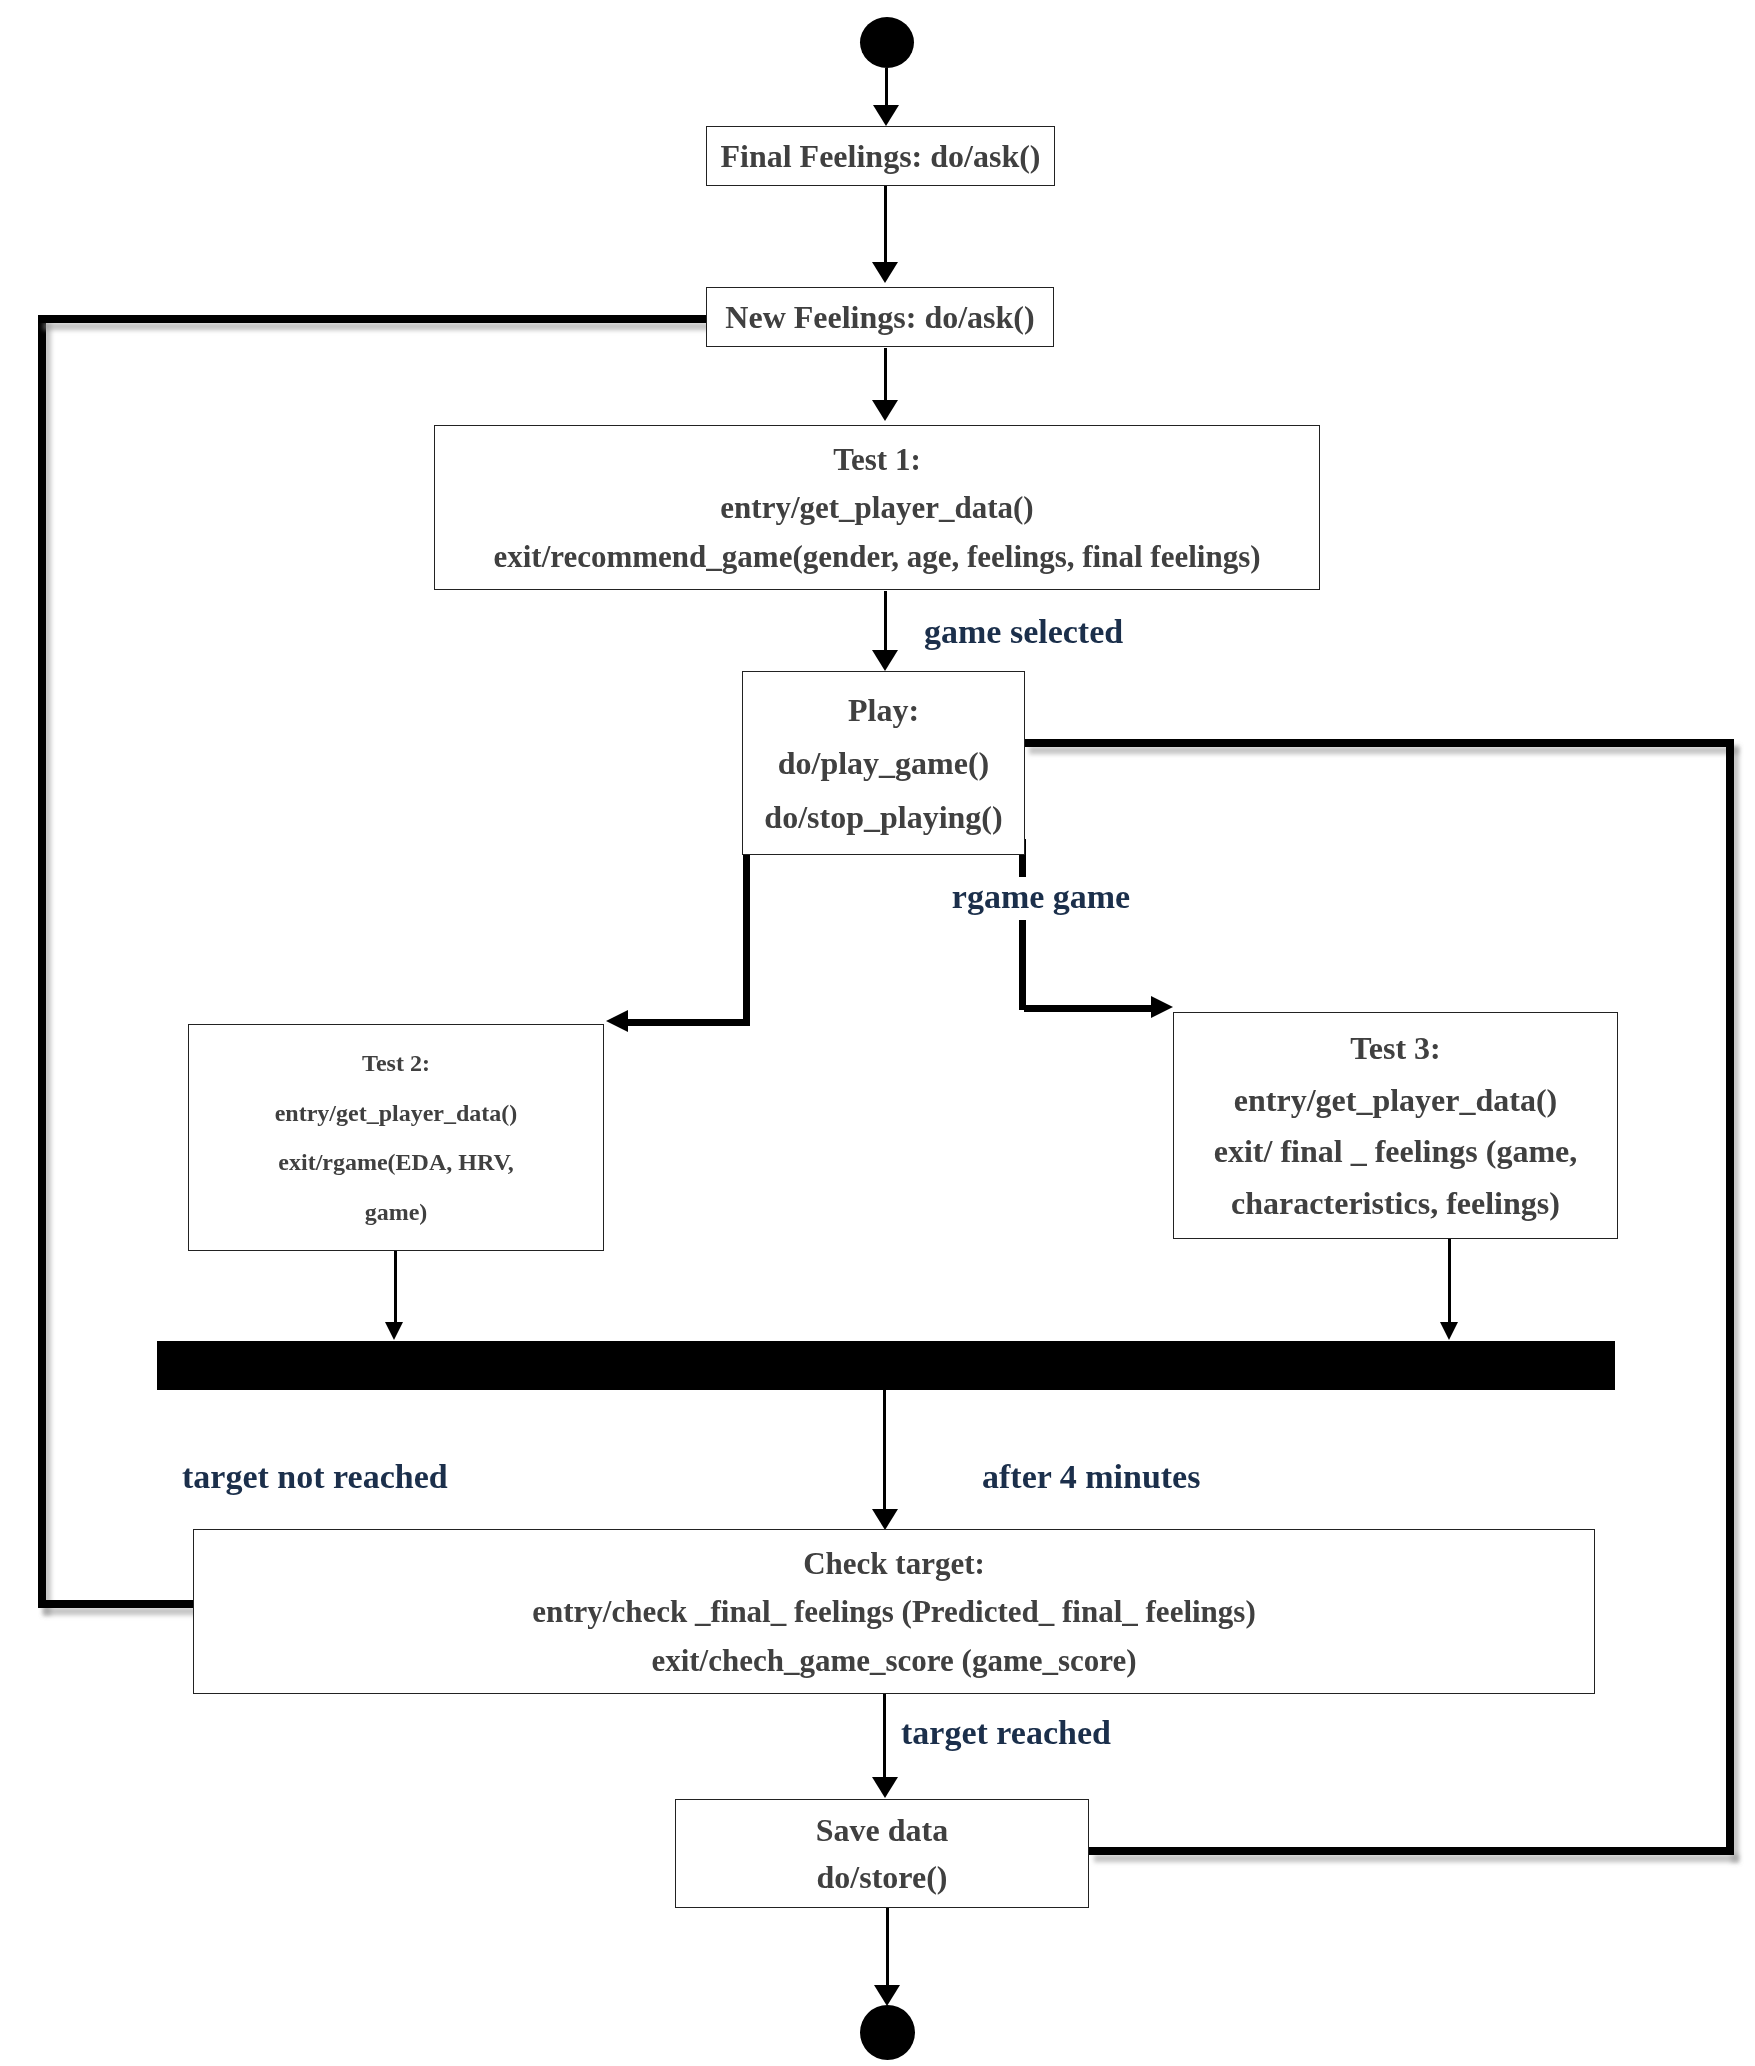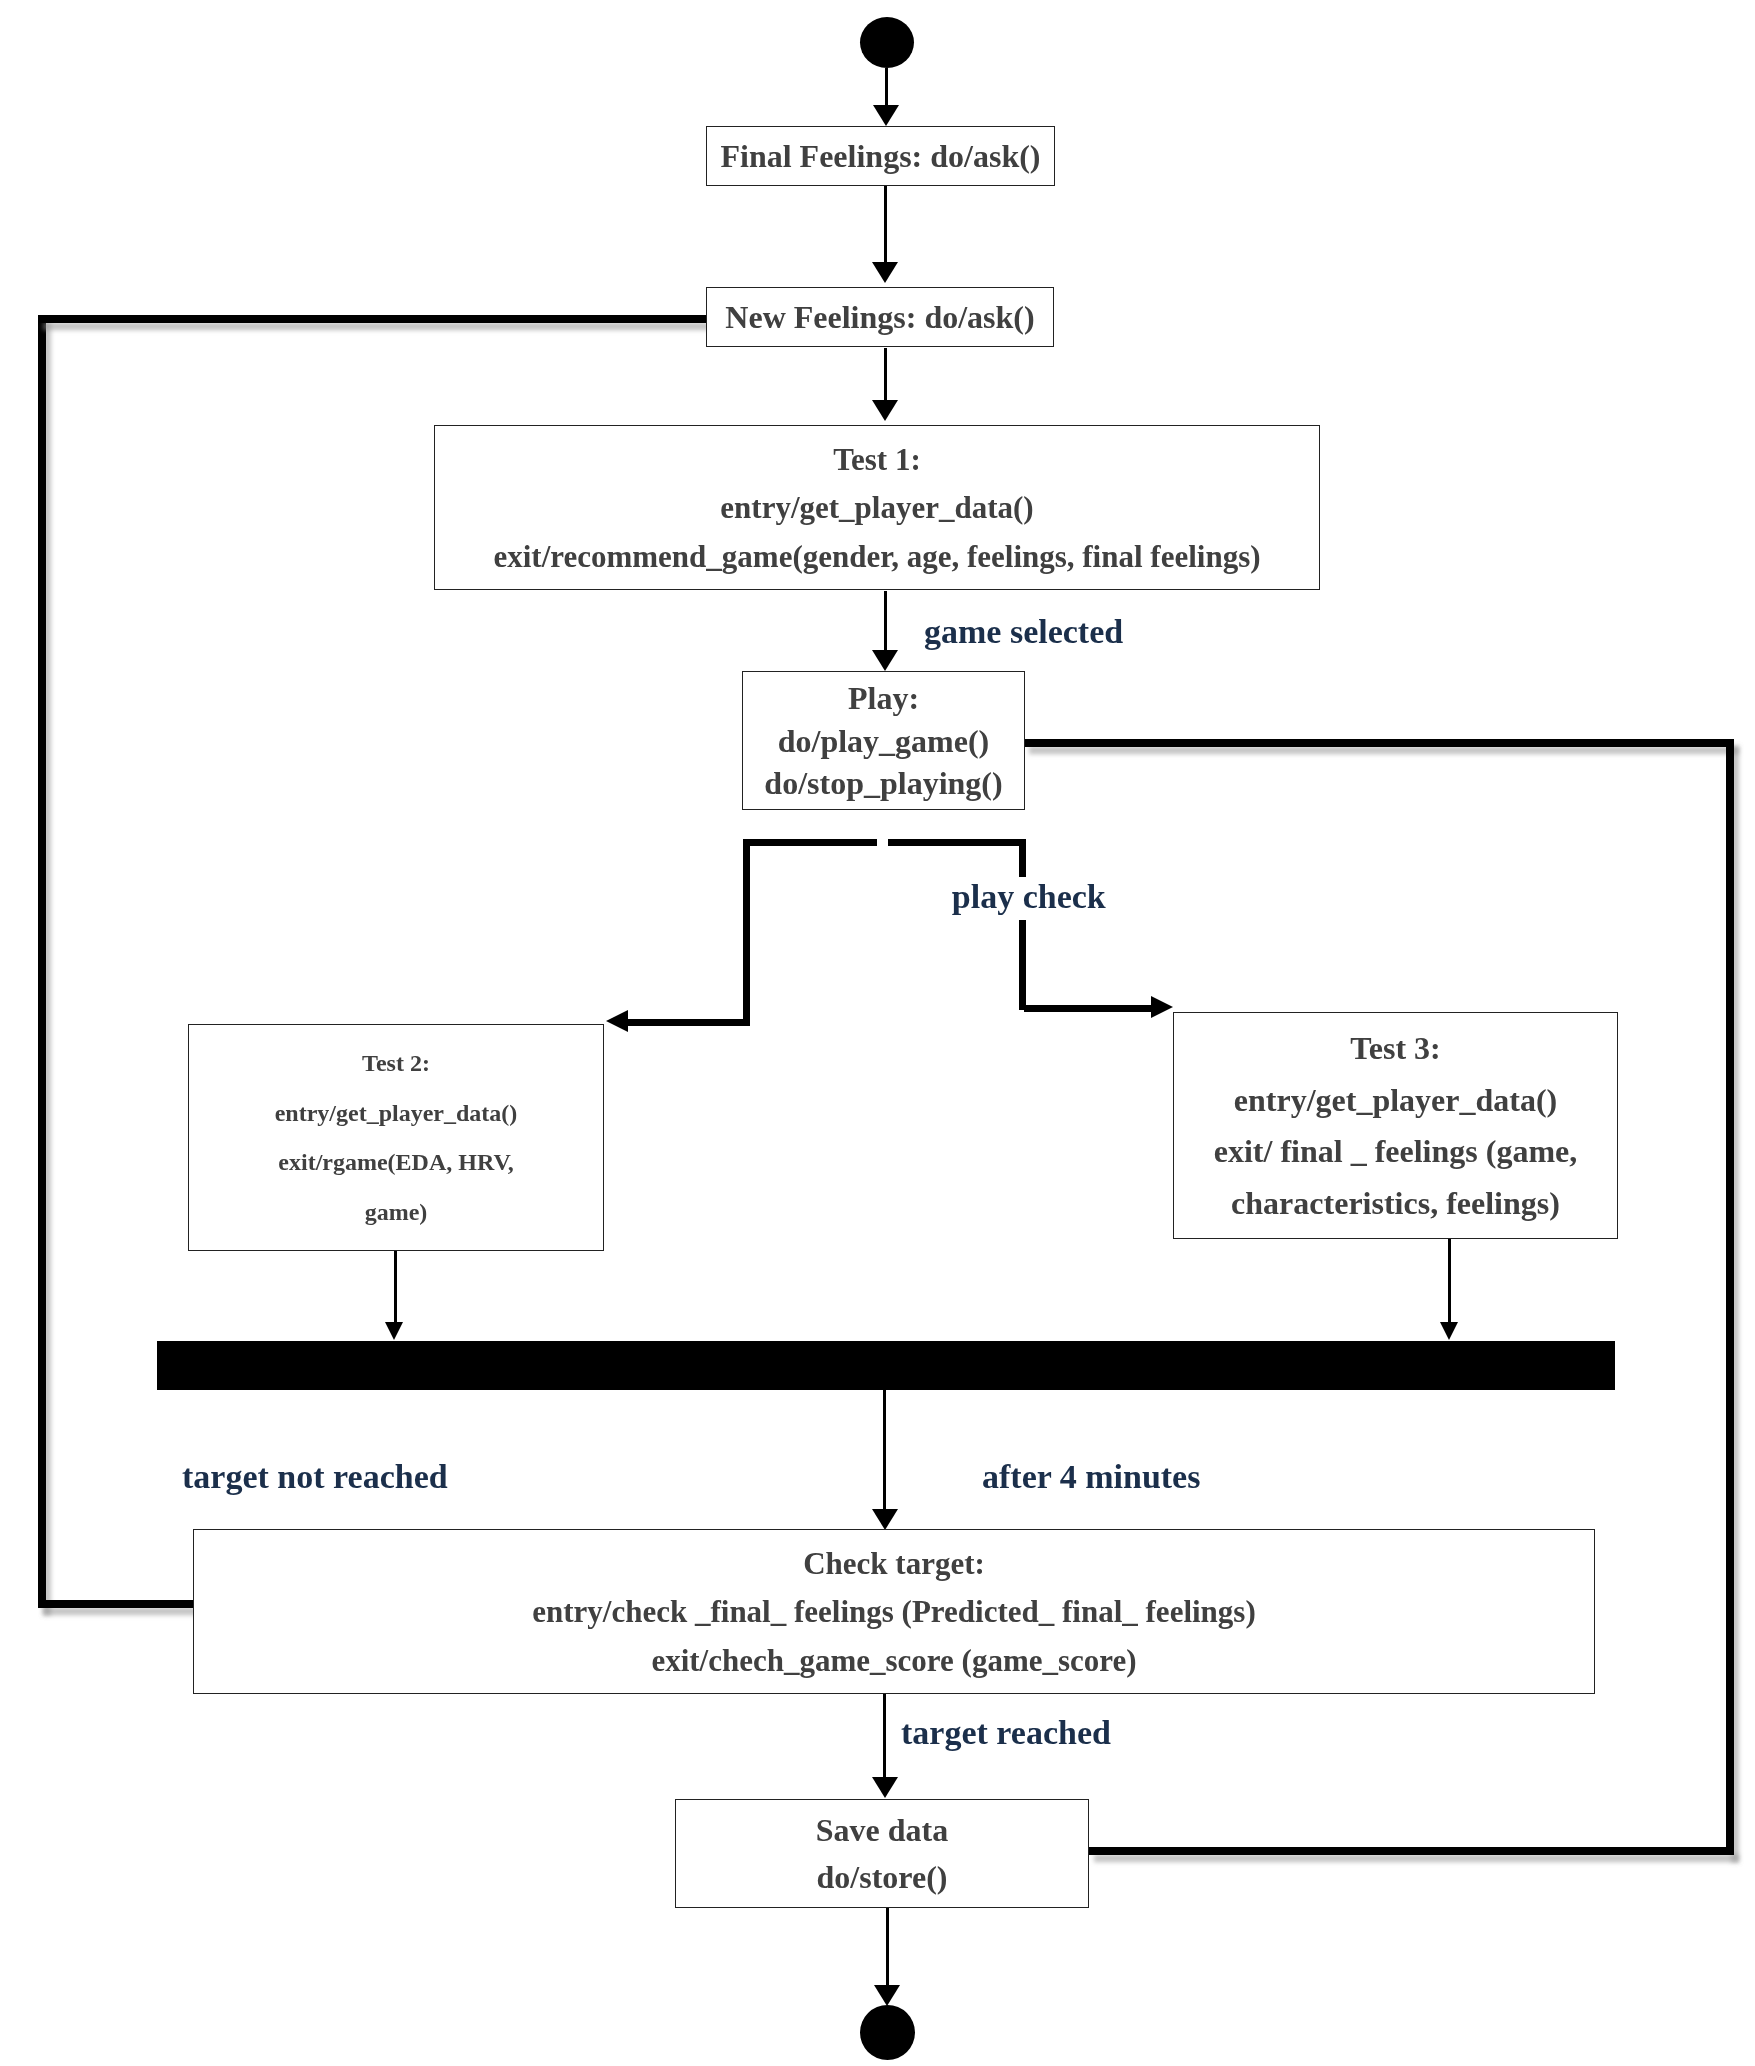--- a/index.html
+++ b/index.html
@@ -8,21 +8,21 @@
 
   
   .state{position:absolute;box-sizing:border-box;background:#ffffff;border:1.7px solid #222222;
          display:flex;flex-direction:column;justify-content:space-evenly;align-items:center;
          text-align:center;font-weight:bold;color:#404040;z-index:5;}
   .state .ln{white-space:nowrap;line-height:1;}
 
   #box-final  {left:706px;top:126px;width:349px;height:60px;font-size:32px;}
   #box-new    {left:706px;top:287px;width:348px;height:60px;font-size:32px;}
   #box-test1  {left:434px; top:425px;width:886px;height:165px;font-size:31px;}
-  #box-play   {left:742px;top:671px;width:283px;height:139px;font-size:32px;}
+  #box-play   {left:742px;top:671px;width:283px;height:184px;font-size:32px;}
   #box-test2  {left:188px; top:1024px;width:416px;height:227px;font-size:24px;}
   #box-test3  {left:1173px;top:1012px;width:445px;height:227px;font-size:32px;}
   #box-check  {left:193px; top:1529px;width:1402px;height:165px;font-size:31px;}
   #box-save   {left:675px;top:1799px;width:414px;height:109px;font-size:32px;}
 
   
   .region{position:absolute;left:56px;top:465px;width:363px;height:67px;background:#000000;
           border-radius:7.8px;color:#ffffff;display:flex;align-items:center;justify-content:center;
           font-size:35px;font-weight:bold;z-index:6;white-space:nowrap;}
 
@@ -105,21 +105,21 @@
   <div class="mline" style="left:888px;top:839px;width:138px;height:7.3px;"></div>
 
   <div class="mline" style="left:743px;top:842px;width:7.3px;height:184px;"></div>
   <div class="mline" style="left:626px;top:1019px;width:119px;height:7.3px;"></div>
   <div class="head left" style="left:606px;top:1010px;"></div>
 
   <div class="mline" style="left:1019px;top:842px;width:7.3px;height:168px;"></div>
   <div class="mline" style="left:1024px;top:1005px;width:128px;height:7.3px;"></div>
   <div class="head right" style="left:1151px;top:996px;"></div>
 
-  <div class="tlabel" id="lbl-play-game">play check</div>
+  <div class="tlabel" id="lbl-play-game">rgame game</div>
 
   <div class="state" id="box-test2">
     <div class="ln">Test 2:</div>
     <div class="ln">entry/get_player_data()</div>
     <div class="ln">exit/rgame(EDA, HRV,</div>
     <div class="ln">game)</div>
   </div>
 
   <div class="state" id="box-test3">
     <div class="ln">Test 3:</div>

